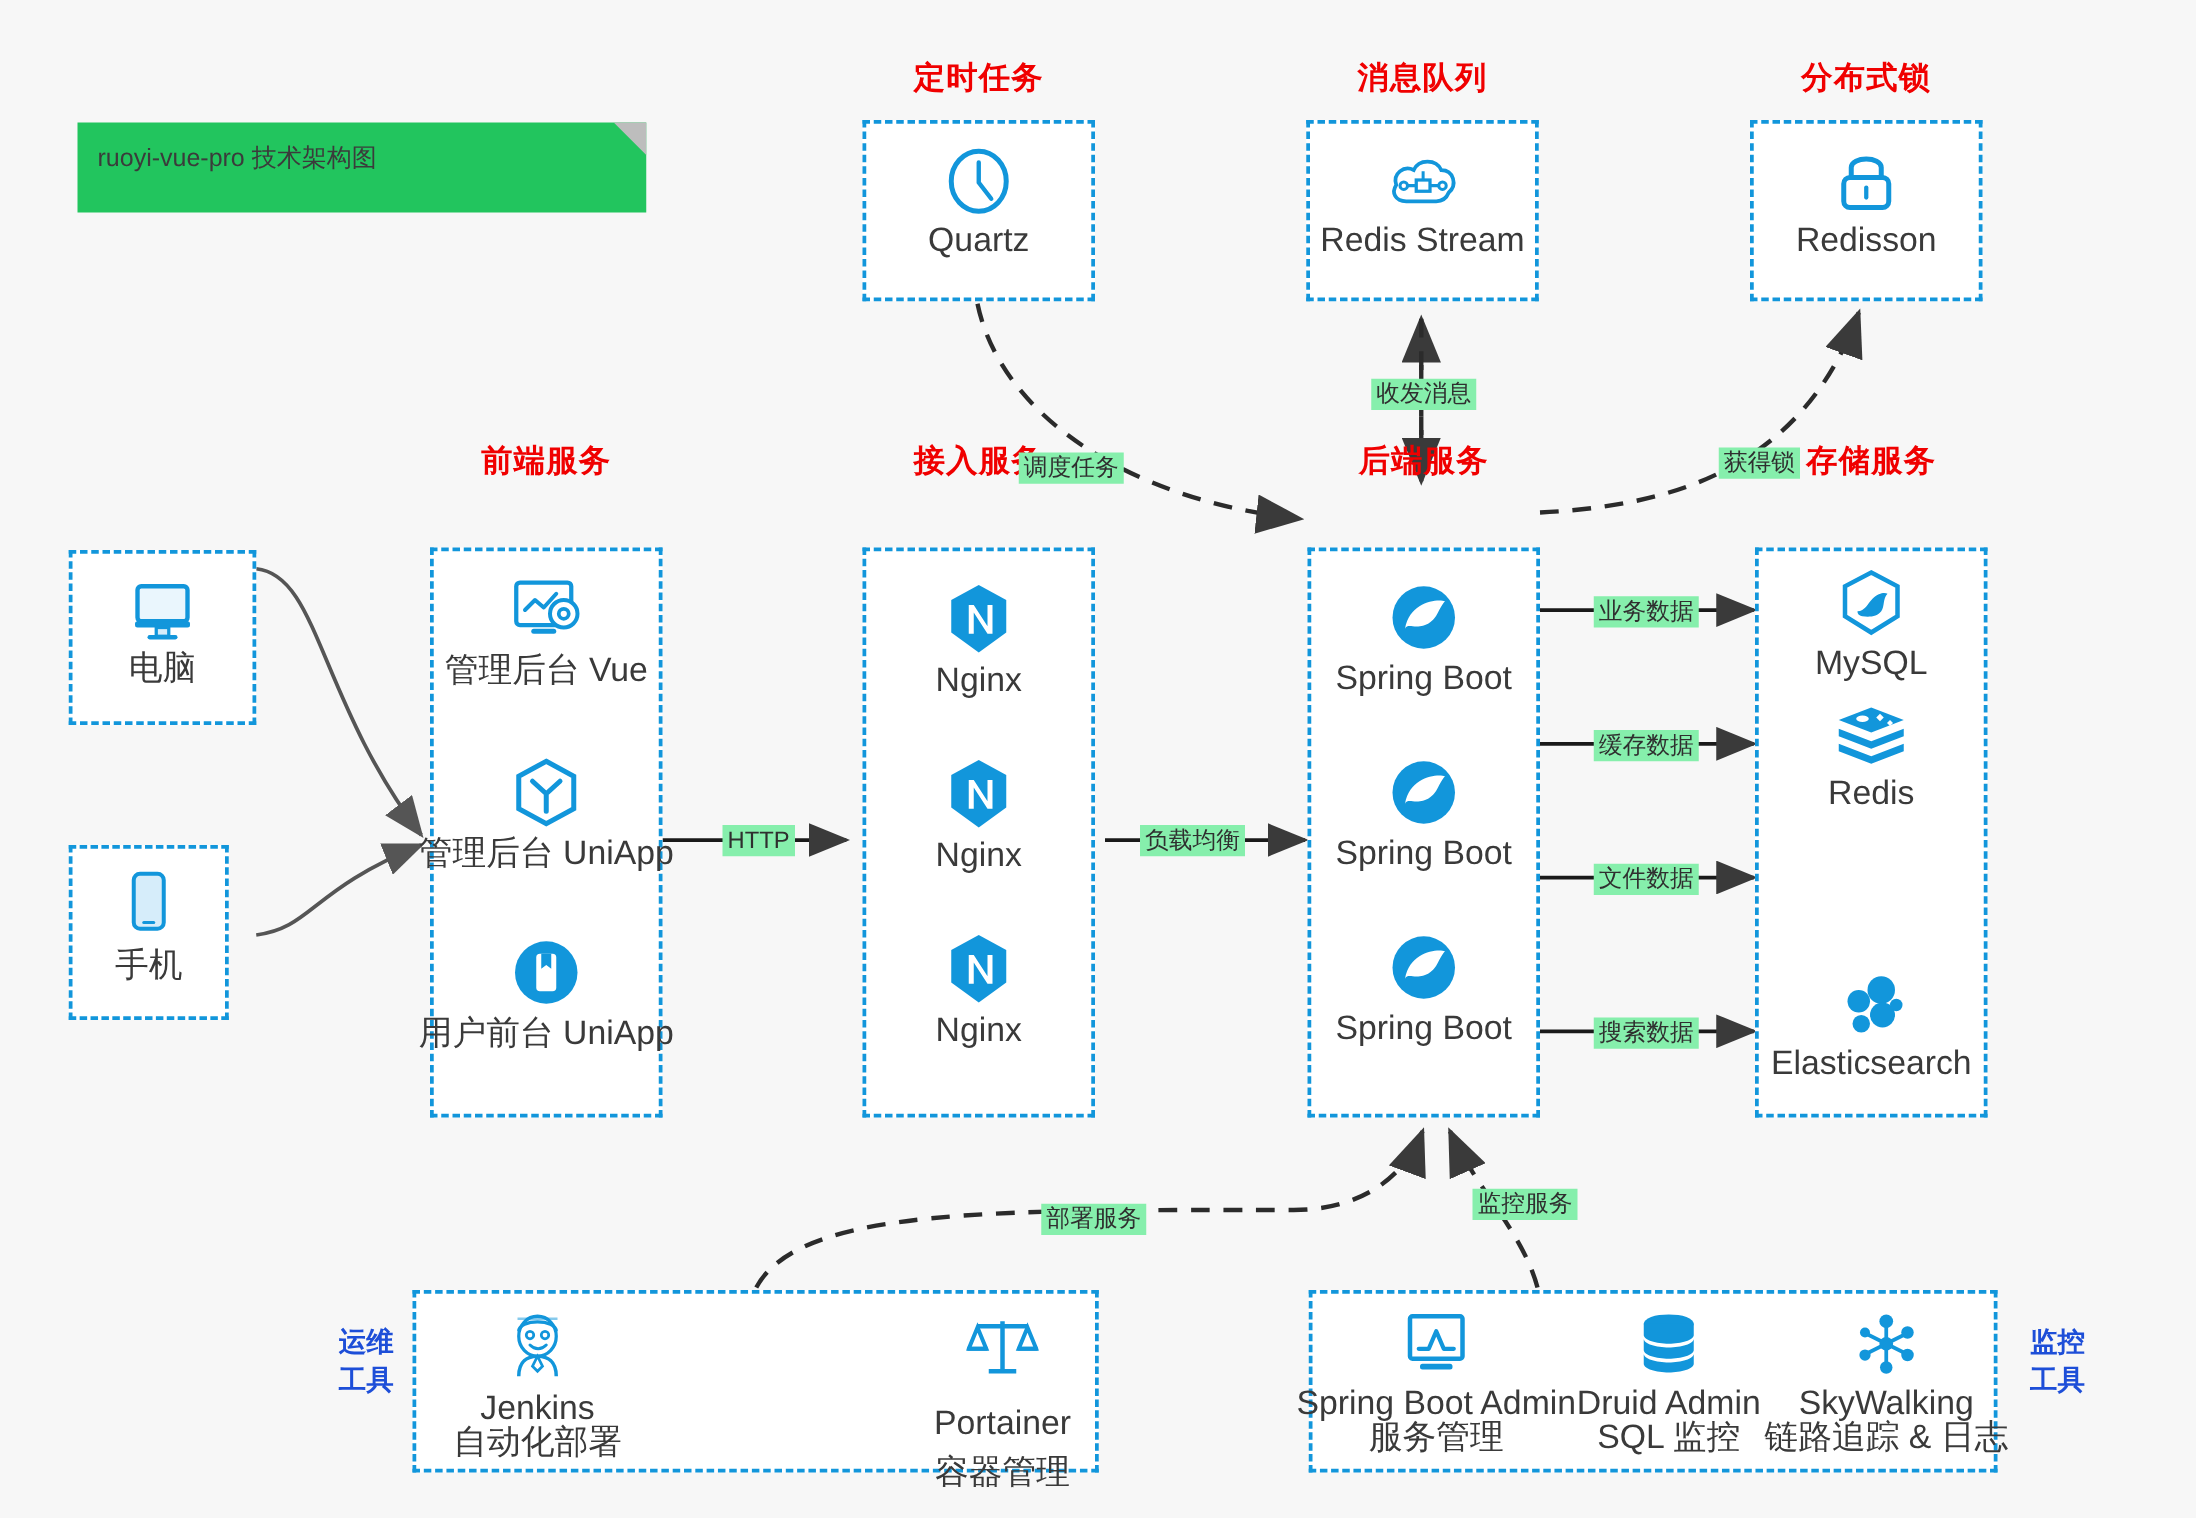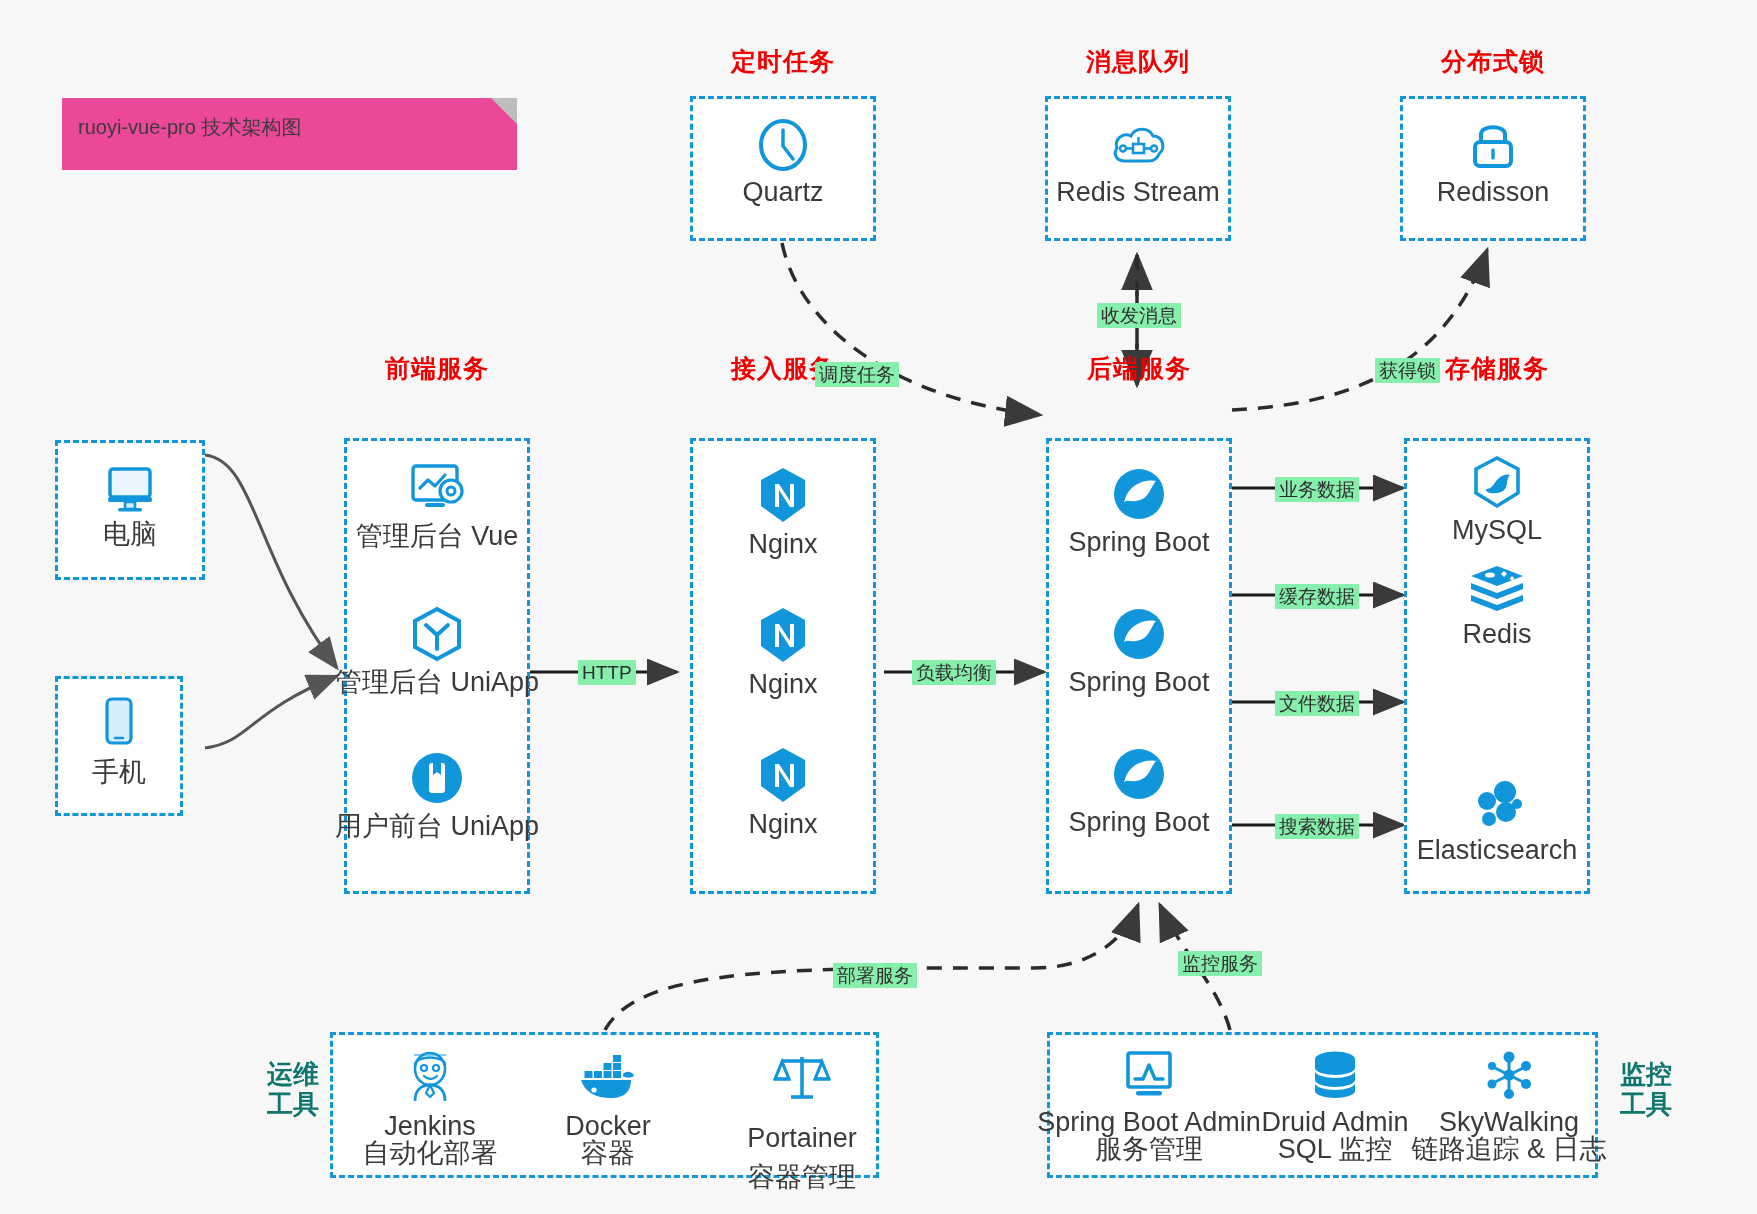--- a/index.html
+++ b/index.html
@@ -24,23 +24,23 @@
     position:absolute;
     color:#f00000;
     font-weight:bold;
     font-size:25px;
     letter-spacing:1px;
     white-space:nowrap;
     text-align:center;
   }
   .side-title{
     position:absolute;
-    color:#0f766e;
+    color:#1d4ed8;
     font-weight:bold;
-    font-size:26px;
+    font-size:22px;
     line-height:30px;
     text-align:center;
     white-space:nowrap;
   }
 
   
   .node{
     position:absolute;
     display:flex;
     flex-direction:column;
@@ -53,21 +53,21 @@
     font-size:27px;
     color:#3a3a3a;
     white-space:nowrap;
     text-align:center;
     line-height:27px;
   }
 
   
   .note{
     position:absolute;
-    background:#ec4899;
+    background:#22c55e;
     box-sizing:border-box;
     padding:14px 16px 10px 16px;
   }
   .note .line{
     font-size:20px;
     color:#3b3b3b;
     line-height:31px;
     white-space:nowrap;
   }
   .note .fold{
@@ -351,40 +351,20 @@
           <circle cx="22" cy="19" r="3" fill="none" stroke="#1296db" stroke-width="2.2"></circle>
           <circle cx="34" cy="19" r="3" fill="none" stroke="#1296db" stroke-width="2.2"></circle>
           <path d="M22 27 C26 31 31 31 35 27" fill="none" stroke="#1296db" stroke-width="2.4" stroke-linecap="round"></path>
           <path d="M13 52 C13 40 20 36 28 36 C36 36 43 40 43 52" fill="none" stroke="#1296db" stroke-width="2.8"></path>
           <path d="M28 36 L24 44 L28 48 L32 44 Z" fill="none" stroke="#1296db" stroke-width="2.2"></path>
           <line x1="12" y1="6" x2="44" y2="6" stroke="#1296db" stroke-width="2" opacity="0.5"></line>
         </svg>
       </span>
       <span class="cap">Jenkins</span>
       <span class="cap" style="margin-top:0;">自动化部署</span>
-    </div>
-    <div class="node" style="left:190px;top:14px;width:170px;">
-      <span class="ico">
-        <svg width="62" height="58" viewBox="0 0 62 58">
-          <g fill="#1296db">
-            <rect x="17" y="22" width="8" height="7"></rect>
-              <rect x="26.5" y="22" width="8" height="7"></rect>
-            <rect x="36" y="22" width="8" height="7"></rect>
-              <rect x="26.5" y="14" width="8" height="7"></rect>
-            <rect x="36" y="14" width="8" height="7"></rect>
-              <rect x="36" y="6" width="8" height="7"></rect>
-            <rect x="7.5" y="22" width="8" height="7"></rect>
-          </g>
-          <path d="M4 31 L54 31 C54 44 45 49 34 49 C18 49 8 43 4 31 Z" fill="#1296db"></path>
-          <path d="M46 25 C50 21 56 23 57 27 C54 29 49 29 46 27 Z" fill="#1296db"></path>
-          <circle cx="17" cy="41" r="2.6" fill="#fff"></circle>
-        </svg>
-      </span>
-      <span class="cap">Docker</span>
-      <span class="cap" style="margin-top:0;">容器</span>
     </div>
     <div class="node" style="left:384px;top:14px;width:170px;gap:12px;">
       <span class="ico">
         <svg width="58" height="58" viewBox="0 0 58 58">
           <line x1="29" y1="8" x2="29" y2="48" stroke="#1296db" stroke-width="3.6"></line>
           <line x1="9" y1="12" x2="49" y2="12" stroke="#1296db" stroke-width="3.6"></line>
           <line x1="18" y1="48" x2="40" y2="48" stroke="#1296db" stroke-width="3.6"></line>
           <path d="M2 30 L9 13 L16 30 Z" fill="none" stroke="#1296db" stroke-width="3.2"></path>
           <line x1="1" y1="30" x2="17" y2="30" stroke="#1296db" stroke-width="3.2"></line>
           <path d="M42 30 L49 13 L56 30 Z" fill="none" stroke="#1296db" stroke-width="3.2"></path>

